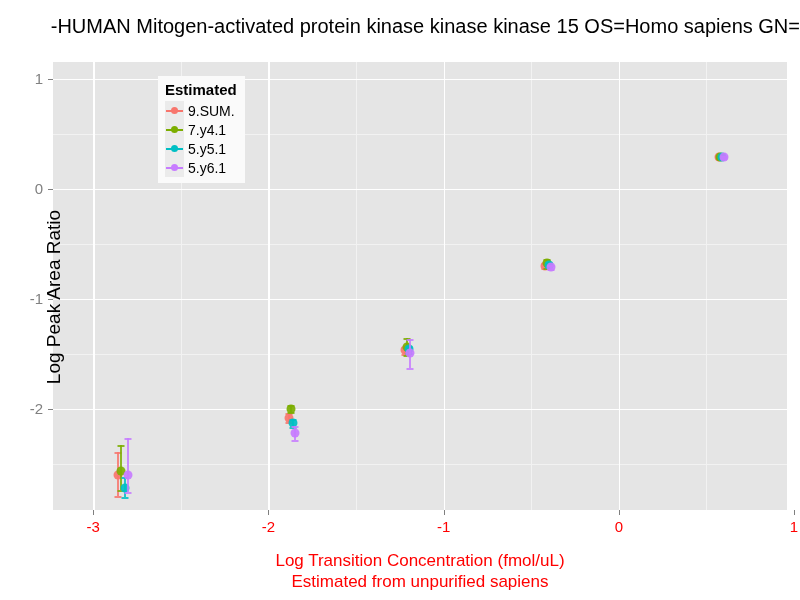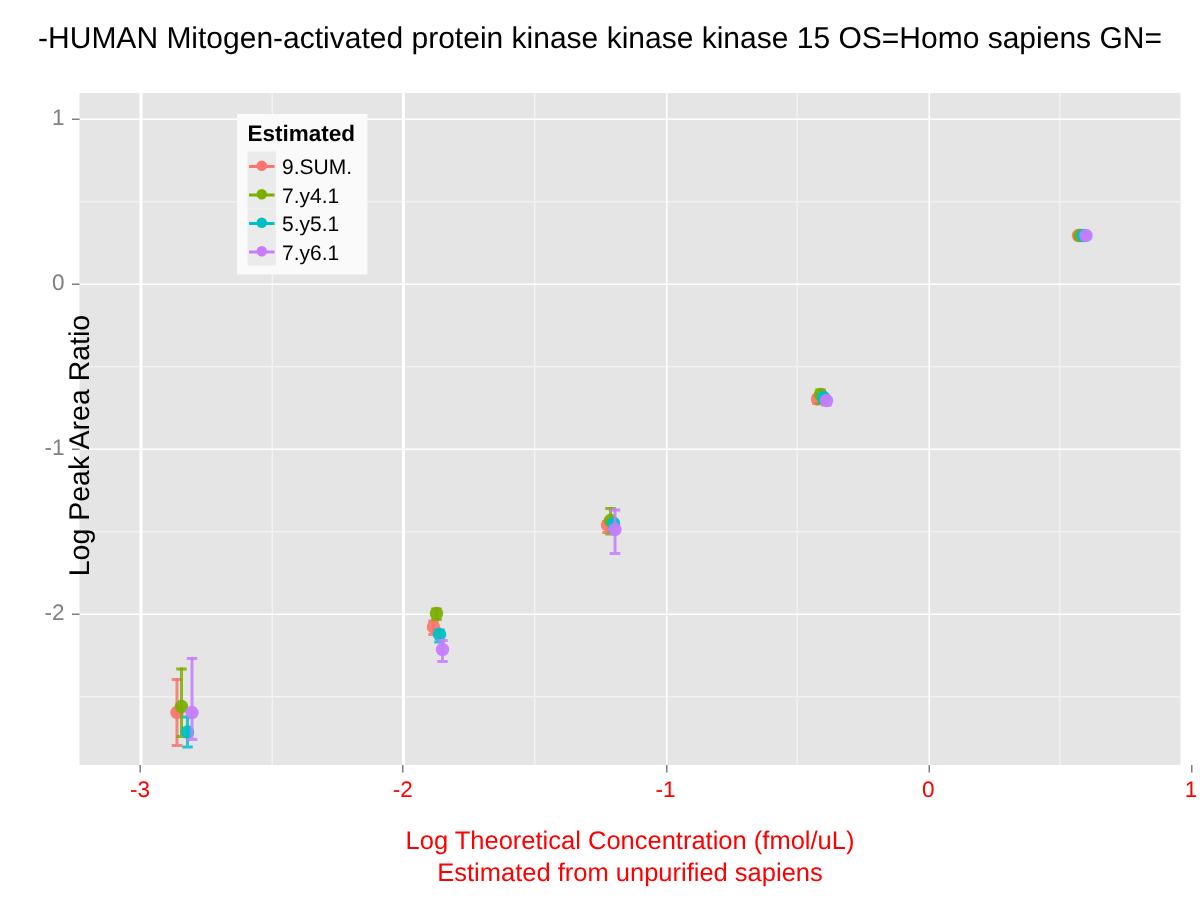--- a/index.html
+++ b/index.html
@@ -9,21 +9,21 @@
     overflow: hidden;
     font-family: "Liberation Sans", sans-serif;
   }
   #root { position: relative; width: 800px; height: 600px; background:#fff; }
 
   
   #plot-title {
     position: absolute;
     left: 0; top: 14px;
     width: 800px;
-    text-align: center;
+    text-align: right;
     font-size: 20px;
     color: #000;
     white-space: nowrap;
     line-height: 24px;
     overflow: visible;
   }
 
   
   #panel {
     position: absolute;
@@ -277,21 +277,21 @@
       <div class="ticklabel-y" style="top: 188.585px;">0</div>
       <div class="tick-y" style="top: 298.658px; left: 48px;"></div>
       <div class="ticklabel-y" style="top: 298.658px;">-1</div>
       <div class="tick-y" style="top: 408.732px; left: 48px;"></div>
       <div class="ticklabel-y" style="top: 408.732px;">-2</div>
     </div>
 
   <div id="yaxis-title">Log Peak Area Ratio</div>
 
   <div id="xaxis-title">
-    <div>Log Theoretical Concentration (fmol/uL)</div>
+    <div>Log Transition Concentration (fmol/uL)</div>
     <div>Estimated from unpurified sapiens</div>
   </div>
 
   <div id="legend">
     <div id="legend-title">Estimated</div>
     <div id="legend-items">
         <div class="legend-row">
           <div class="legend-key">
             <div class="lk-line" style="background: rgb(248, 118, 109);"></div>
             <div class="lk-dot" style="background: rgb(248, 118, 109);"></div>
@@ -310,18 +310,18 @@
             <div class="lk-line" style="background: rgb(0, 191, 196);"></div>
             <div class="lk-dot" style="background: rgb(0, 191, 196);"></div>
           </div>
           <span class="legend-label">5.y5.1</span>
         </div>
         <div class="legend-row">
           <div class="legend-key">
             <div class="lk-line" style="background: rgb(199, 124, 255);"></div>
             <div class="lk-dot" style="background: rgb(199, 124, 255);"></div>
           </div>
-          <span class="legend-label">7.y6.1</span>
+          <span class="legend-label">5.y6.1</span>
         </div>
       </div>
   </div>
 
 </div>
 
 </body></html>

